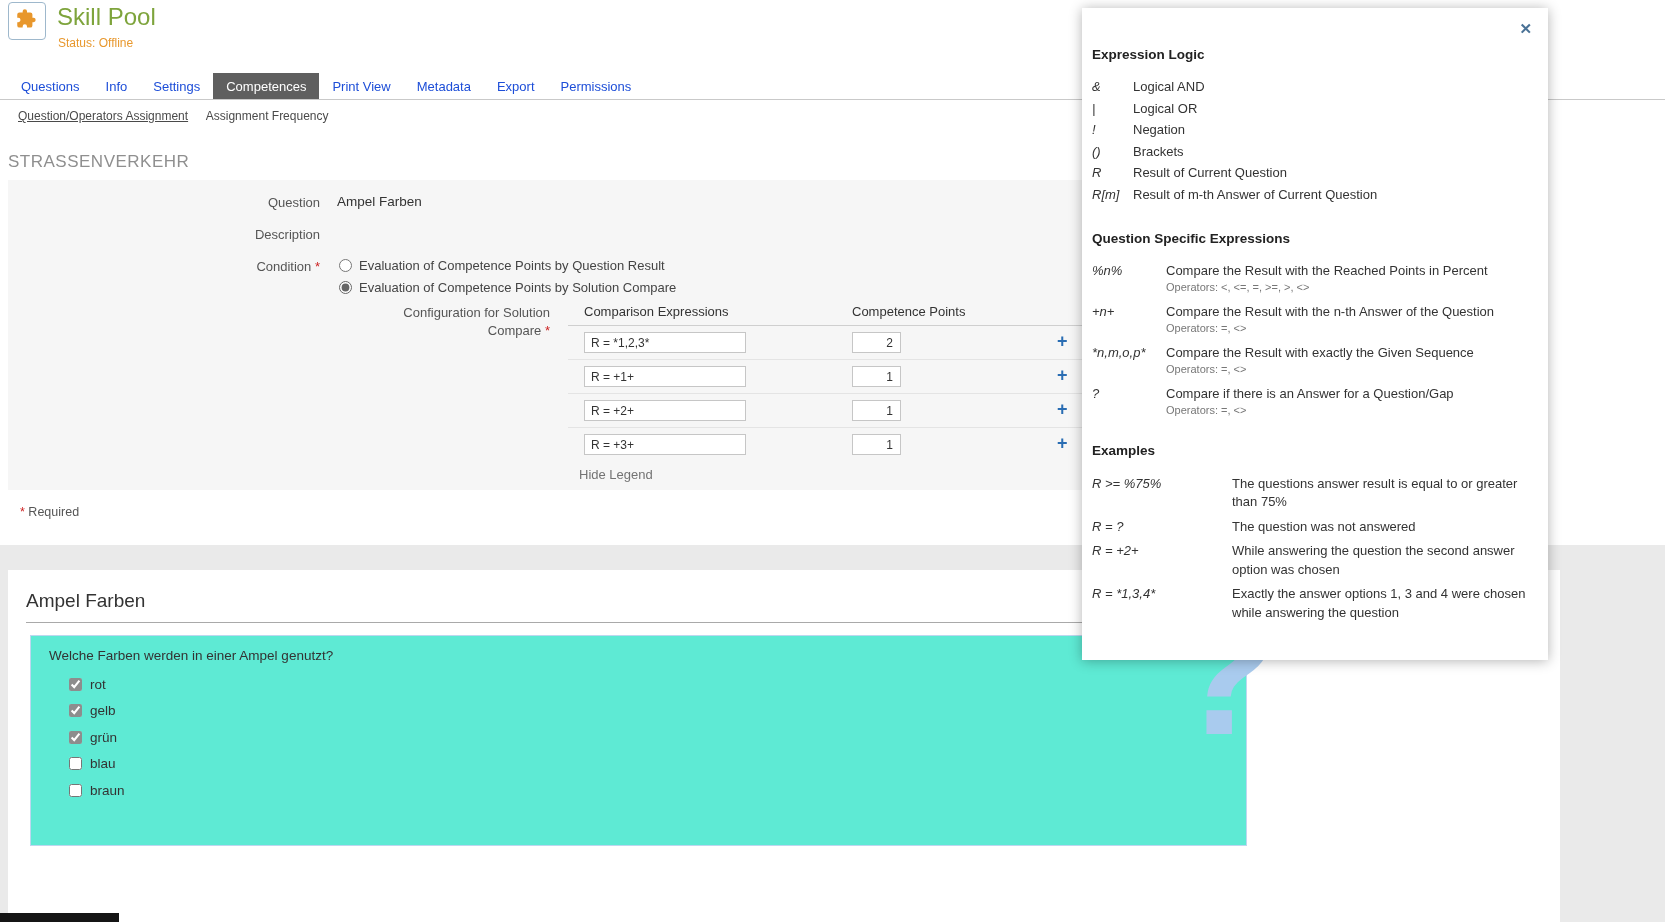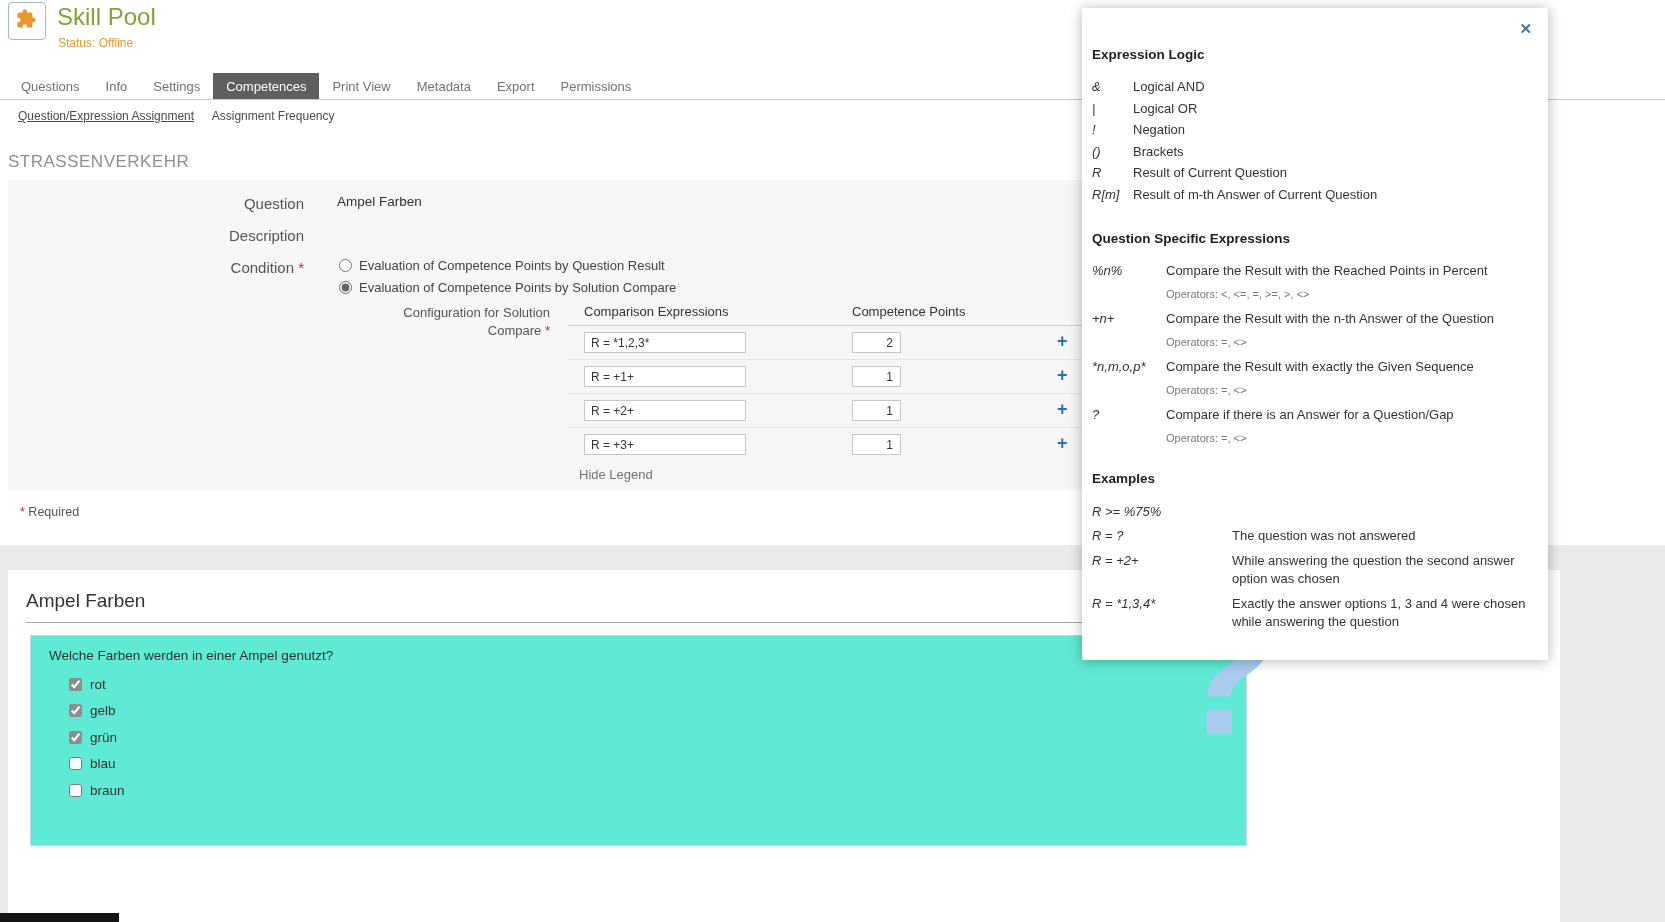--- a/index.html
+++ b/index.html
@@ -11,31 +11,31 @@
   }
   
   .logo-box { position:absolute; left:8px; top:2px; width:38px; height:38px;
     border:1px solid #9eb8cc; border-radius:4px; background:#fff;
     display:flex; align-items:center; justify-content:center; }
   .app-title { position:absolute; left:57px; top:3px; font-size:24px; color:#7ea43c; font-weight:400; }
   .app-status { position:absolute; left:58px; top:36px; font-size:12px; color:#e8982e; }
   
   .tabbar { position:absolute; left:0; top:73px; width:100%; height:27px; border-bottom:1px solid #c9c9c9; }
   .tabbar-inner { display:flex; margin-left:8px; height:26px; }
-  .tab { padding:6px 13px 0 13px; font-size:13px; color:#737373; height:26px; cursor:pointer; }
+  .tab { padding:6px 13px 0 13px; font-size:13px; color:#1d4ed8; height:26px; cursor:pointer; }
   .tab.active { background:#5f5f5f; color:#fff; }
   
   .subnav { position:absolute; left:18px; top:109px; font-size:12px; color:#4a4a4a; }
   .subnav span { margin-right:15px; cursor:pointer; }
   .subnav .active { text-decoration:underline; }
   
   .section-title { position:absolute; left:8px; top:152px; font-size:17px; color:#8f8f8f; letter-spacing:0.5px; }
   
   .form-panel { position:absolute; left:8px; top:180px; width:1341px; height:310px; background:#f6f6f6; }
-  .flabel { position:absolute; left:0; width:296px; text-align:right; color:#555; font-size:15px; }
+  .flabel { position:absolute; left:16px; width:296px; text-align:right; color:#555; font-size:13px; }
   .req { color:#cc2222; }
   .fvalue { position:absolute; left:329px; top:14px; color:#333; font-size:13.5px; }
   .radio-row { position:absolute; left:331px; display:flex; align-items:center; gap:7px; color:#444; font-size:13px; }
   .radio-row input { accent-color:#666; margin:0; }
   .config-label { position:absolute; left:0; width:542px; text-align:right; top:124px; line-height:18px; color:#555; }
   .cmp-table { position:absolute; left:560px; top:120px; width:780px; }
   .cmp-head { position:relative; height:26px; border-bottom:1px solid #cfcfcf; }
   .cmp-head .c1 { position:absolute; left:16px; top:4px; color:#333; }
   .cmp-head .c2 { position:absolute; left:284px; top:4px; color:#333; }
   .cmp-row { position:relative; height:34px; border-bottom:1px solid #e4e4e4; }
@@ -69,21 +69,21 @@
   .lg-h.first { padding-top:31px; }
   .lg-h.qse { margin-top:29px; }
   .lg-h.ex { margin-top:27px; }
   .lg-rows { margin-top:17px; }
   .lg-row { display:flex; padding-left:10px; margin-bottom:6.5px; font-size:13px; }
   .lg-sym { width:41px; font-style:italic; flex-shrink:0; }
   .lg-desc { flex:1; }
   .qse-rows { margin-top:17px; }
   .qse-row { display:flex; padding-left:10px; margin-bottom:11px; font-size:13px; }
   .qse-sym { width:74px; font-style:italic; flex-shrink:0; }
-  .qse-ops { font-size:11px; color:#777; margin-top:10px; }
+  .qse-ops { font-size:11px; color:#777; margin-top:3px; }
   .ex-rows { margin-top:17px; }
   .ex-row { display:flex; padding-left:10px; margin-bottom:6px; font-size:13px; line-height:18.5px; }
   .ex-sym { width:140px; font-style:italic; flex-shrink:0; }
   .ex-desc { flex:1; padding-right:8px; }
   
   .bottom-bar { position:absolute; left:0; bottom:0; width:119px; height:9px; background:#151515; }
 </style>
 </head>
 <body>
 
@@ -104,21 +104,21 @@
     <div class="tab">Settings</div>
     <div class="tab active">Competences</div>
     <div class="tab">Print View</div>
     <div class="tab">Metadata</div>
     <div class="tab">Export</div>
     <div class="tab">Permissions</div>
   </div>
 </div>
 
 <div class="subnav">
-  <span class="active">Question/Expression Assignment</span>
+  <span class="active">Question/Operators Assignment</span>
   <span>Assignment Frequency</span>
 </div>
 
 <div class="section-title">STRASSENVERKEHR</div>
 
 <div class="form-panel">
   <div class="flabel" style="top:15px">Question</div>
   <div class="fvalue">Ampel Farben</div>
 
   <div class="flabel" style="top:47px">Description</div>
@@ -267,20 +267,21 @@
         <span>Compare if there is an Answer for a Question/Gap</span>
         <div class="qse-ops">Operators: =, &lt;&gt;</div>
       </span>
     </div>
   </div>
 
   <div class="lg-h ex">Examples</div>
   <div class="ex-rows">
     <div class="ex-row">
       <span class="ex-sym">R &gt;= %75%</span>
+      <span class="ex-desc">The questions answer result is equal to or greater than 75%</span>
     </div>
     <div class="ex-row">
       <span class="ex-sym">R = ?</span>
       <span class="ex-desc">The question was not answered</span>
     </div>
     <div class="ex-row">
       <span class="ex-sym">R = +2+</span>
       <span class="ex-desc">While answering the question the second answer option was chosen</span>
     </div>
     <div class="ex-row">

